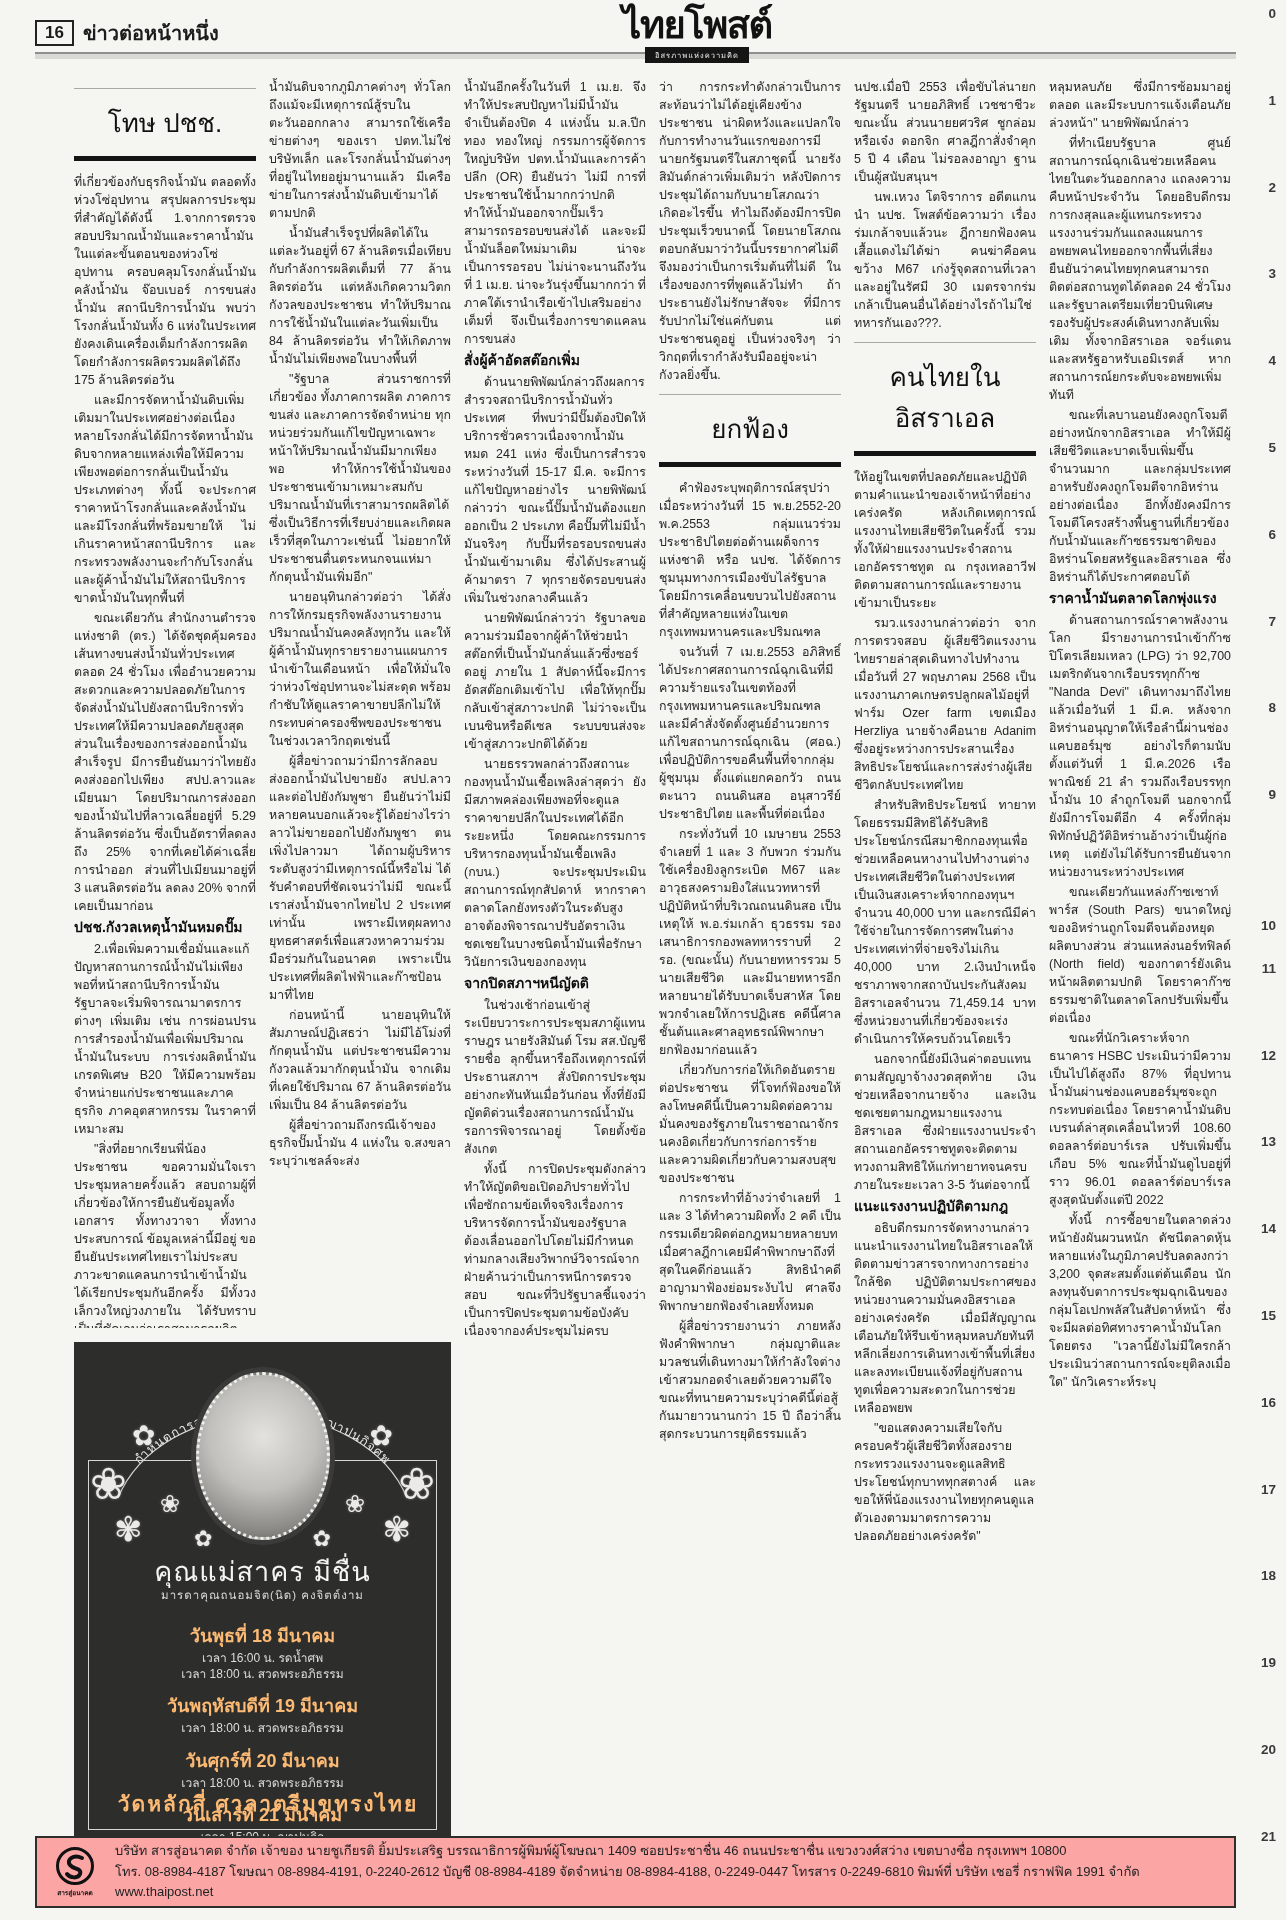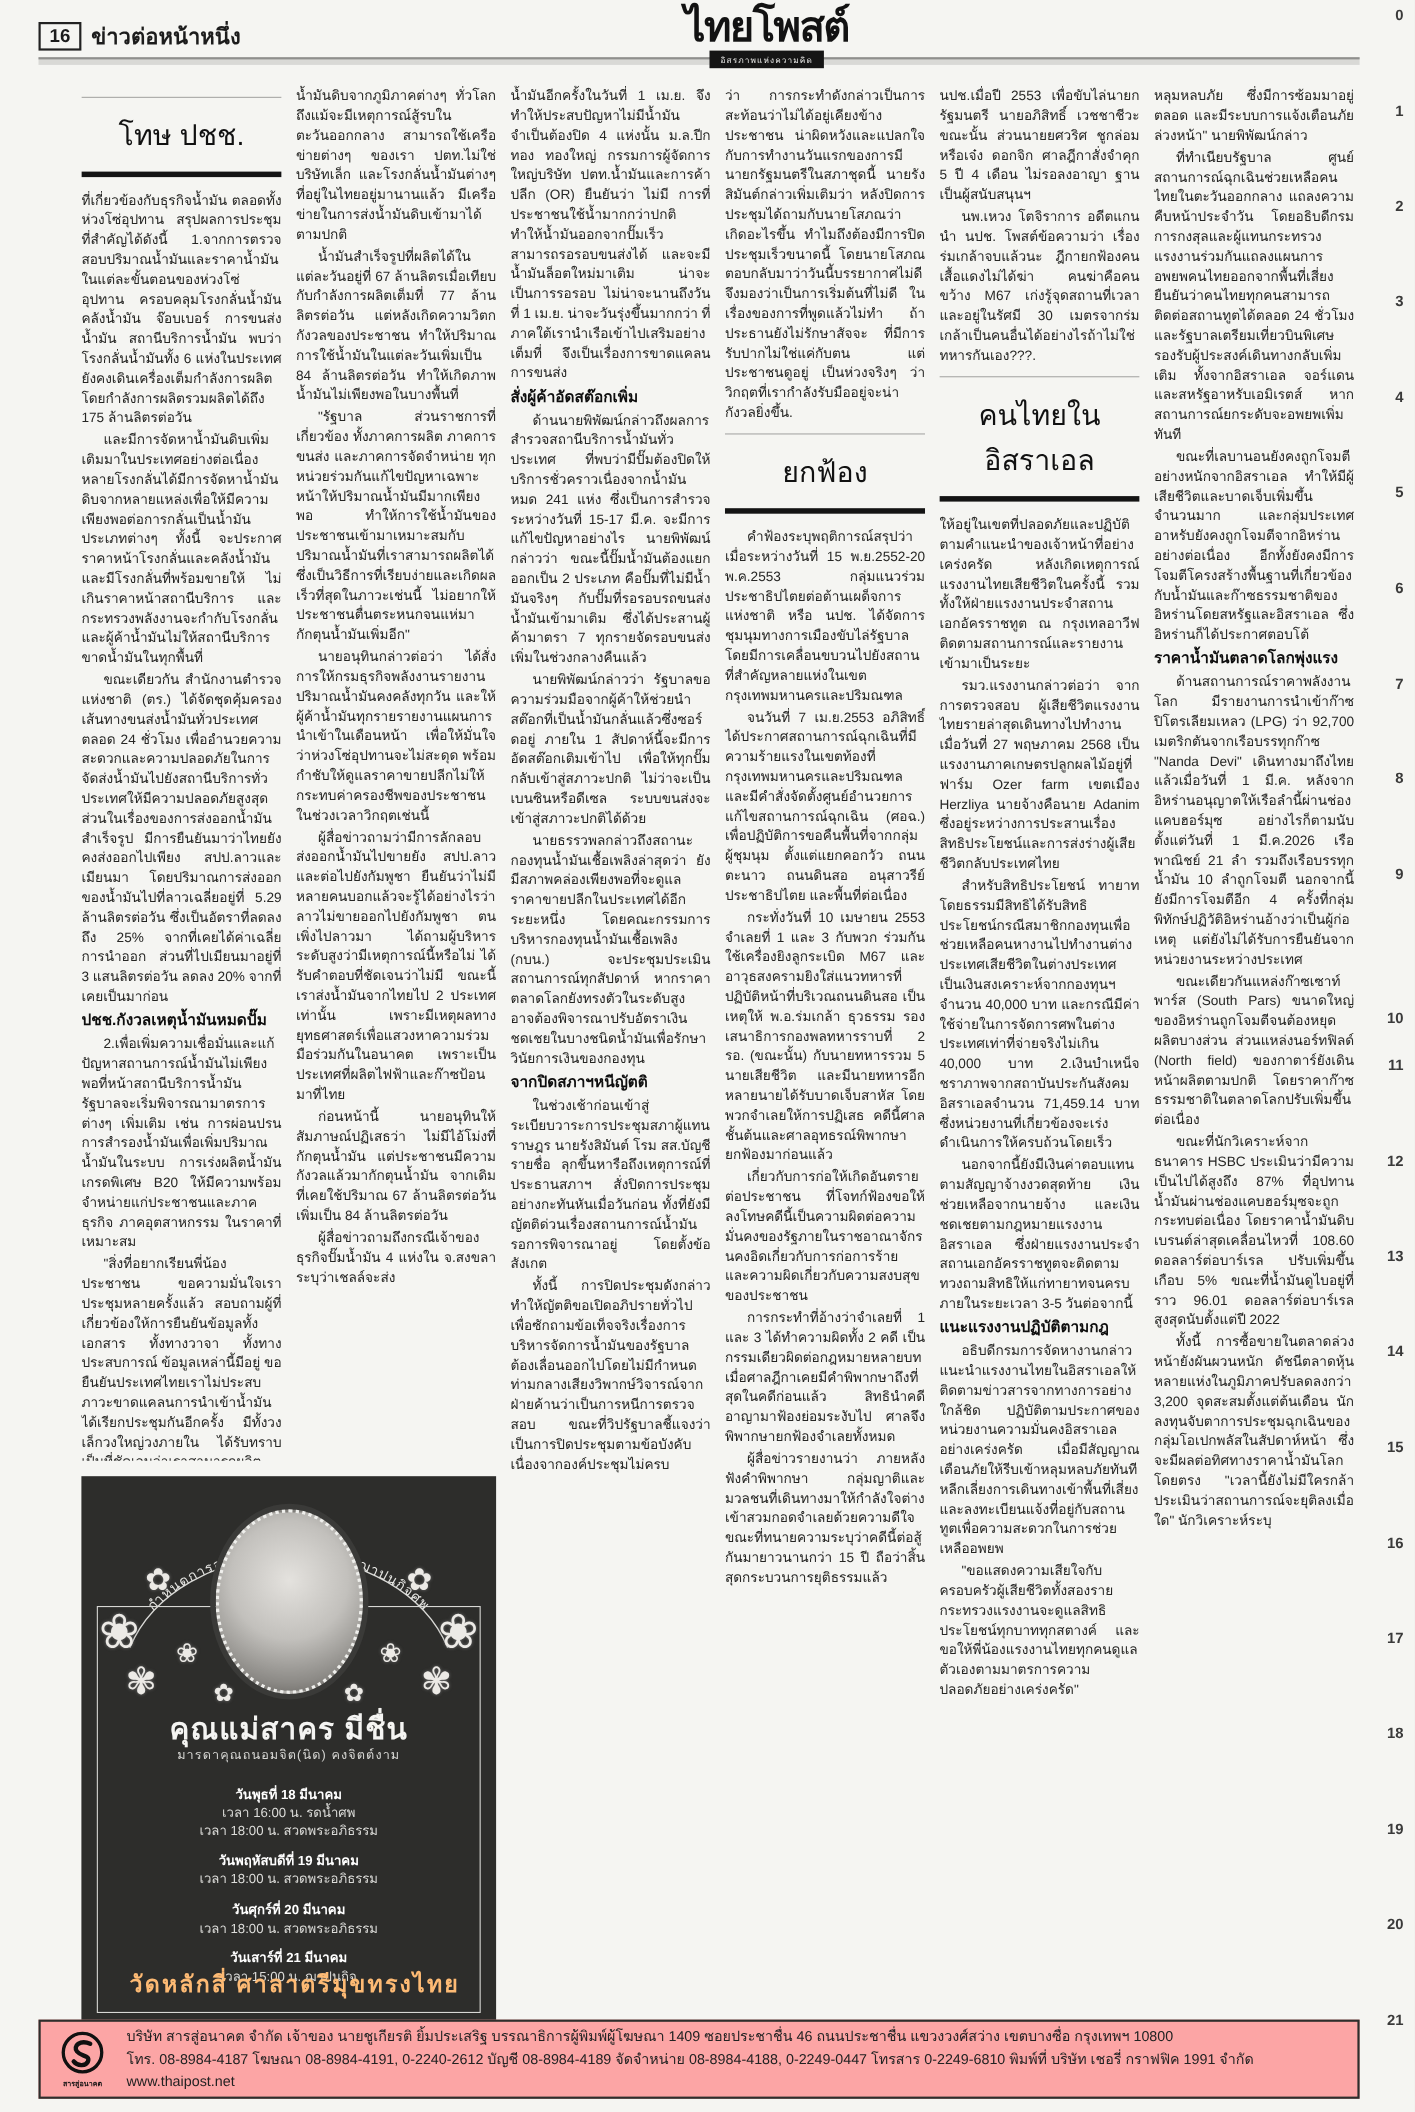--- a/index.html
+++ b/index.html
@@ -28,25 +28,25 @@
   .ind{text-indent:20px;}
   .subhead{font-weight:bold;font-size:14px;line-height:20px;margin:2px 0 3px;color:#0e0e0e;}
   .story-head{margin:10px 0 12px;padding:13px 4px;border-top:1px solid #a8a8a6;border-bottom:5px solid #141414;text-align:center;font-size:26px;font-weight:normal;color:#111;}
 
   
   .memorial{margin-top:14px;flex:1;background:#2d2d2b;position:relative;overflow:hidden;text-align:center;color:#e9e9e7;}
   .mem-inner{position:absolute;left:14px;right:14px;top:118px;bottom:12px;border:1px solid #d7d7d4;}
   .mem-arch{position:absolute;left:0;top:6px;width:377px;height:170px;}
   .mem-photo{position:absolute;left:50%;top:30px;transform:translateX(-50%);width:128px;height:162px;border-radius:50%;background:radial-gradient(circle at 50% 38%, #e4e2de 0%, #c2c0bc 45%, #8c8a86 78%, #5c5a56 100%);border:3px dotted #efefec;box-shadow:0 0 0 5px #3a3a38;z-index:2;}
   .flower{position:absolute;z-index:2;color:#eceae6;text-shadow:0 0 3px #777;line-height:1;}
-  .mem-name{position:absolute;left:0;right:0;top:208px;font-size:27px;font-weight:bold;color:#f4f4f2;letter-spacing:1px;}
+  .mem-name{position:absolute;left:0;right:0;top:208px;font-size:27px;font-weight:normal;color:#f4f4f2;letter-spacing:1px;}
   .mem-rel{position:absolute;left:0;right:0;top:244px;font-size:11.5px;color:#d8d8d5;letter-spacing:1px;}
   .mem-sched{position:absolute;left:0;right:0;top:270px;}
   .mem-group{margin-top:9px;}
-  .mem-date{font-size:12px;font-weight:bold;color:#ffffff;}
+  .mem-date{font-size:18px;font-weight:bold;color:#fdba74;}
   .mem-line{font-size:12px;color:#dcdcd9;line-height:1.35;}
   .mem-venue{position:absolute;left:0;right:0;bottom:22px;font-size:21px;font-weight:bold;color:#fdba74;letter-spacing:2px;padding-left:11px;}
 
   
   .footer{position:absolute;left:35px;right:50px;bottom:12px;height:64px;border:2px solid #2e2e2c;display:flex;align-items:center;padding:2px 12px;gap:14px;background:#fca5a5;}
   .f-logo{width:52px;flex:0 0 52px;text-align:center;}
   .f-logo-cap{font-size:6.5px;font-weight:bold;color:#111;margin-top:-2px;}
   .f-text{font-size:13px;line-height:1.6;color:#222;}
 </style>
 </head>

